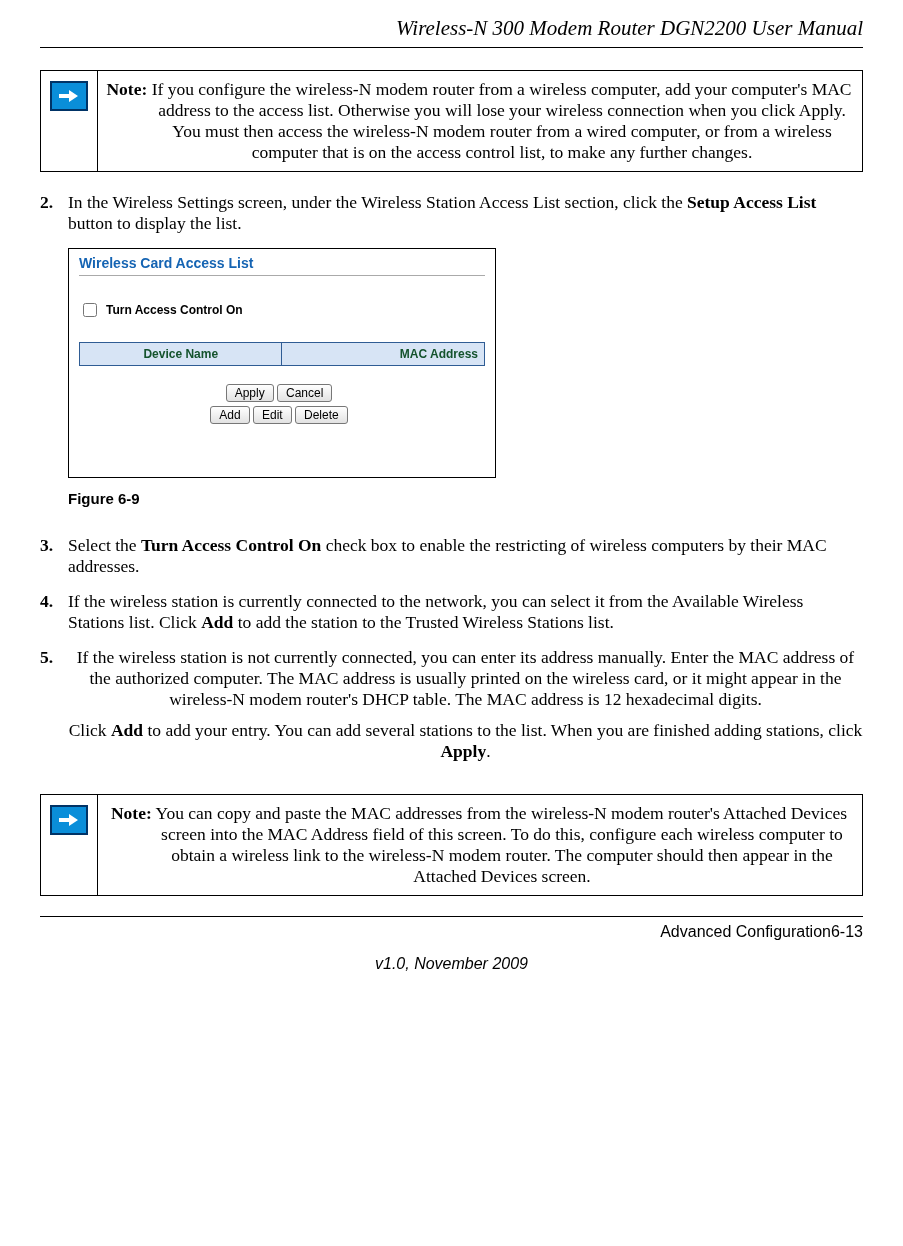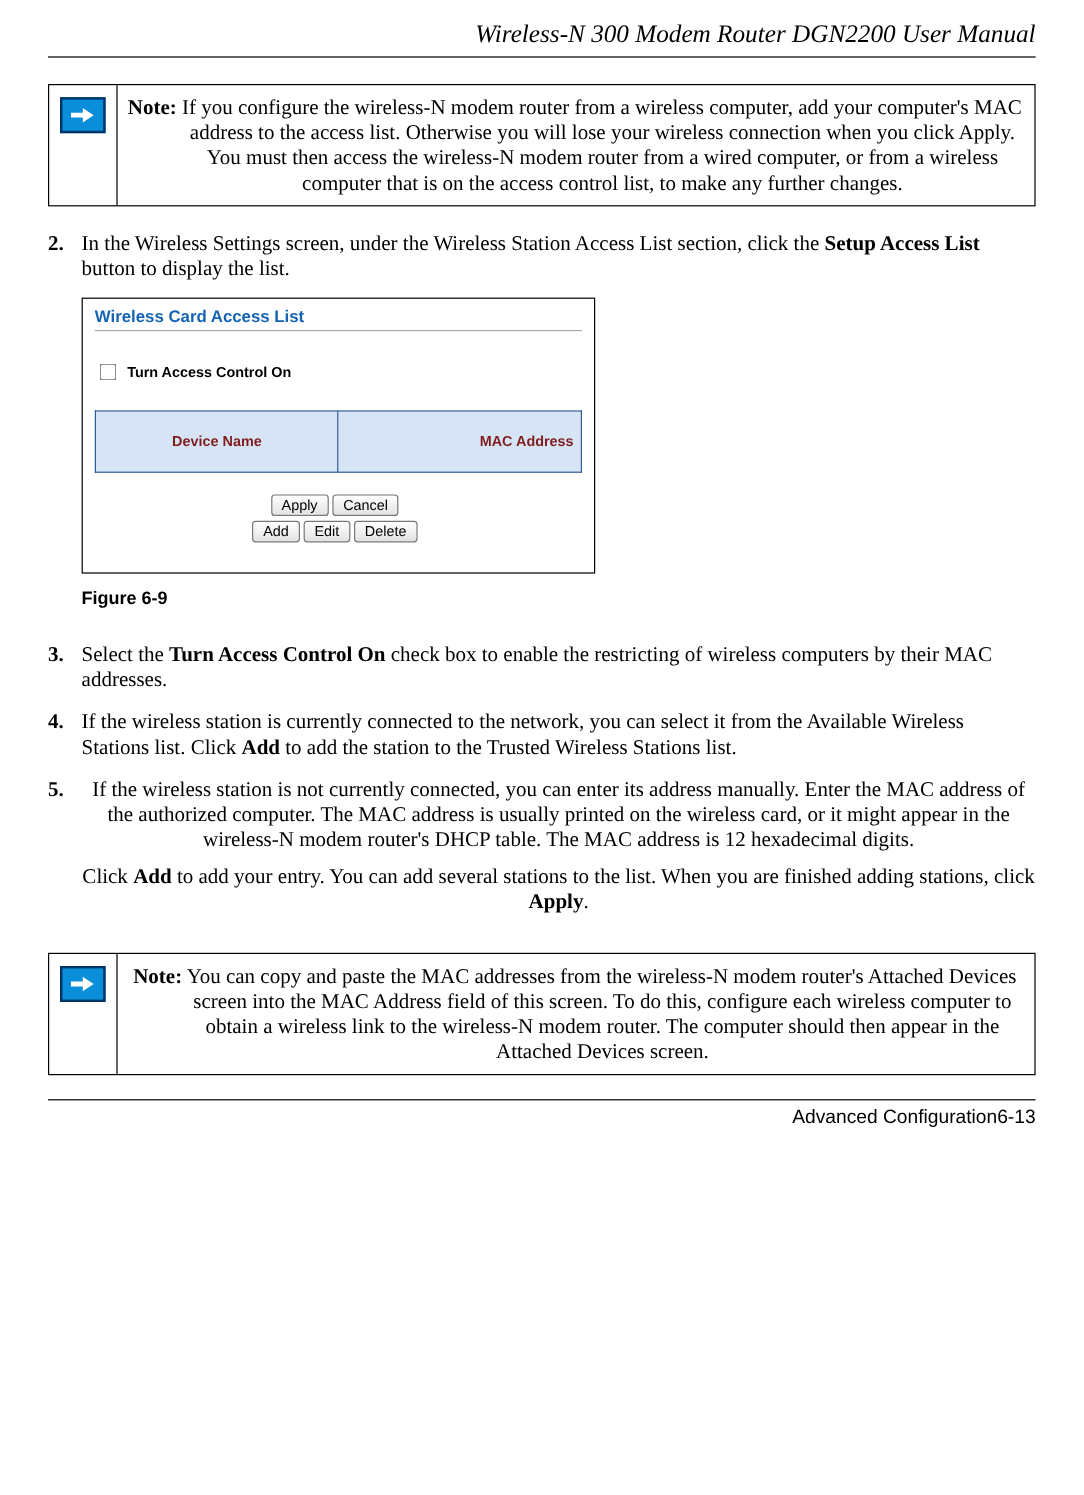--- a/index.html
+++ b/index.html
@@ -123,24 +123,24 @@
     width: 14px;
     height: 14px;
   }
   .fig-table {
     border-collapse: collapse;
     border: 1px solid #2f5c94;
     font-size: 12px;
   }
   .fig-table th {
     background: #d7e4f5;
-    color: #7f1d1d;
+    color: #14532d;
     font-weight: bold;
     border: 1px solid #2f5c94;
-    padding: 18px 6px;
+    padding: 4px 6px;
   }
   .fig-table th.c1 { width: 190px; text-align: center; }
   .fig-table th.c2 { width: 190px; text-align: right; }
   .btn-row {
     text-align: center;
     margin-top: 4px;
     width: 400px;
   }
   .btn {
     font-family: Arial, sans-serif;
@@ -270,13 +270,14 @@
         <span>You can copy and paste the MAC addresses from the wireless-N modem router's Attached Devices screen into the MAC Address field of this screen. To do this, configure each wireless computer to obtain a wireless link to the wireless-N modem router. The computer should then appear in the Attached Devices screen.</span>
       </div>
     </div>
   </div>
 
   <hr class="bot-rule" style="margin-top:18px;">
   <div class="footer-row">
     <span>Advanced Configuration</span>
     <span>6-13</span>
   </div>
+  <div class="footer-center">v1.0, November 2009</div>
 </div>
 
 </body></html>

